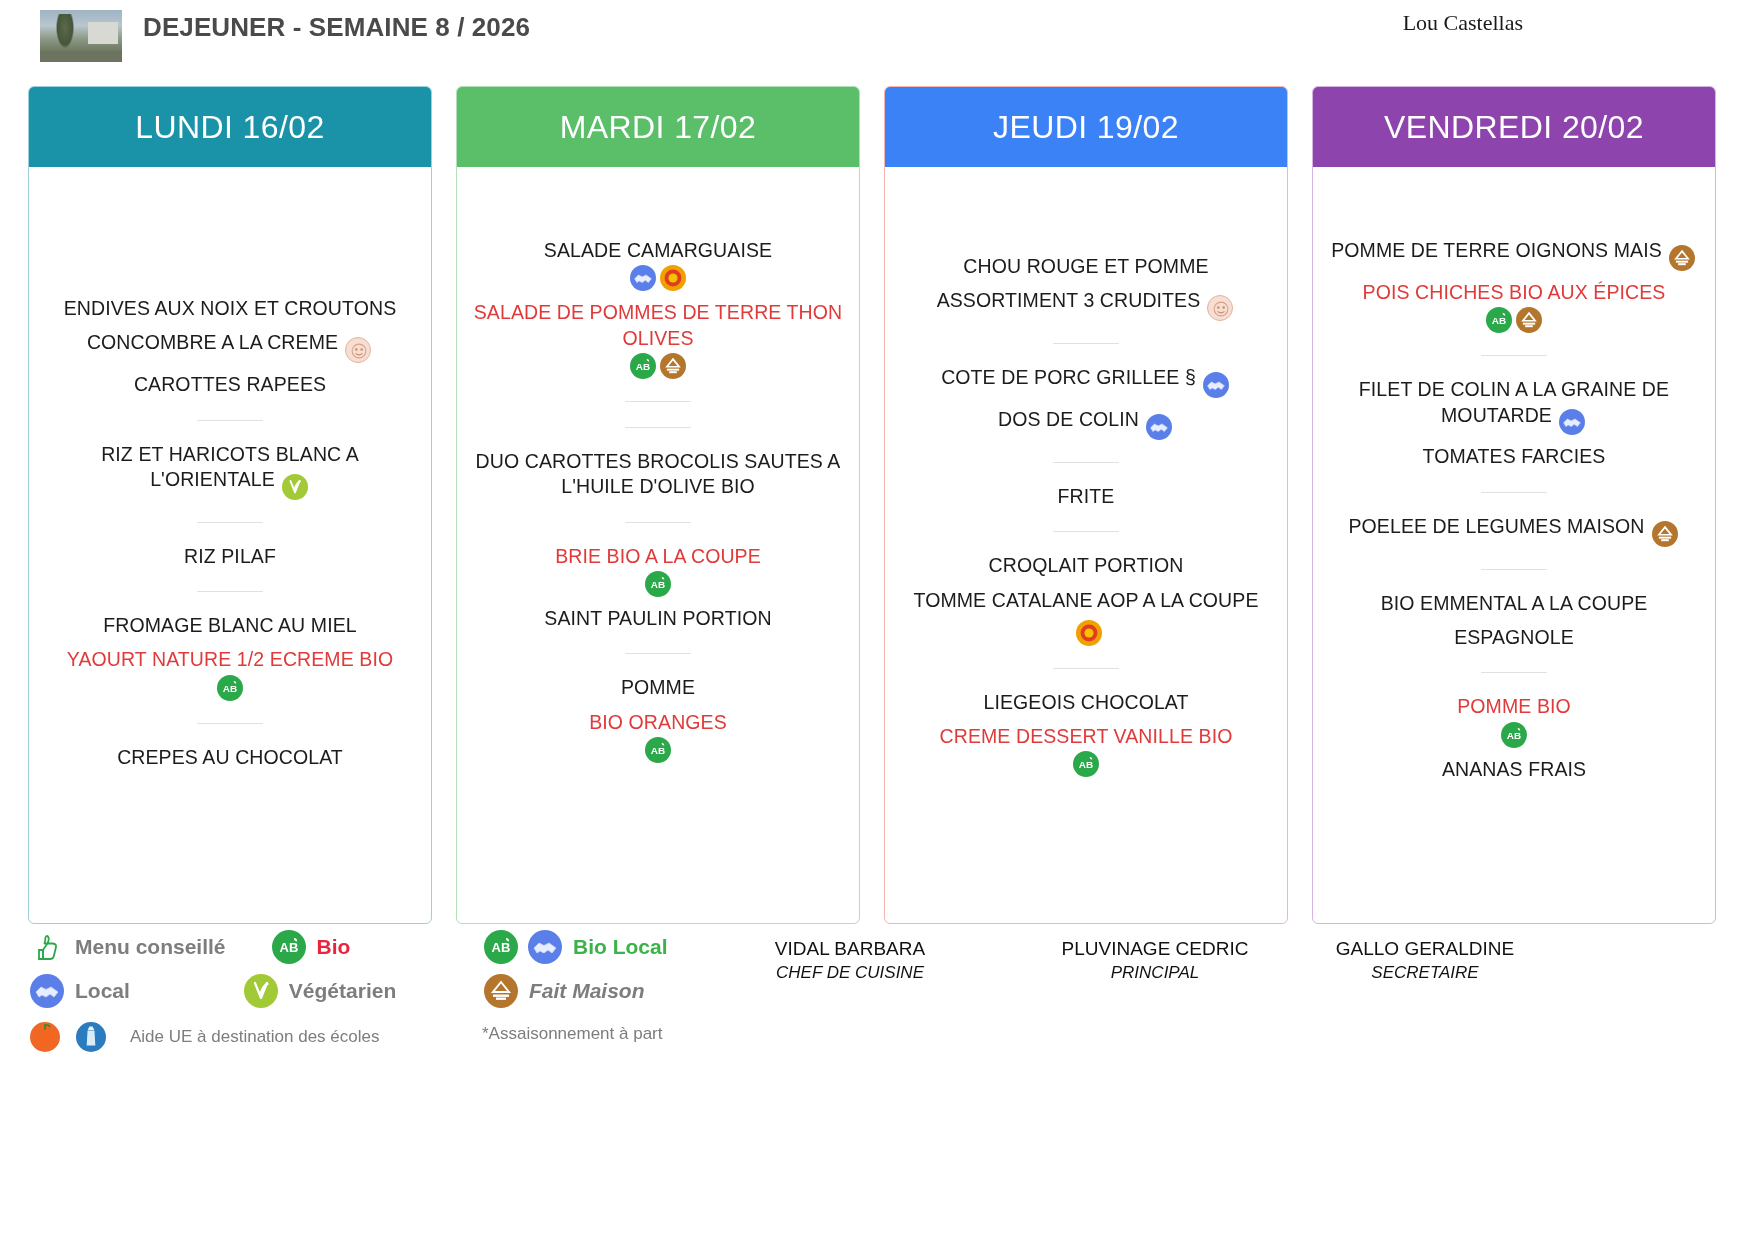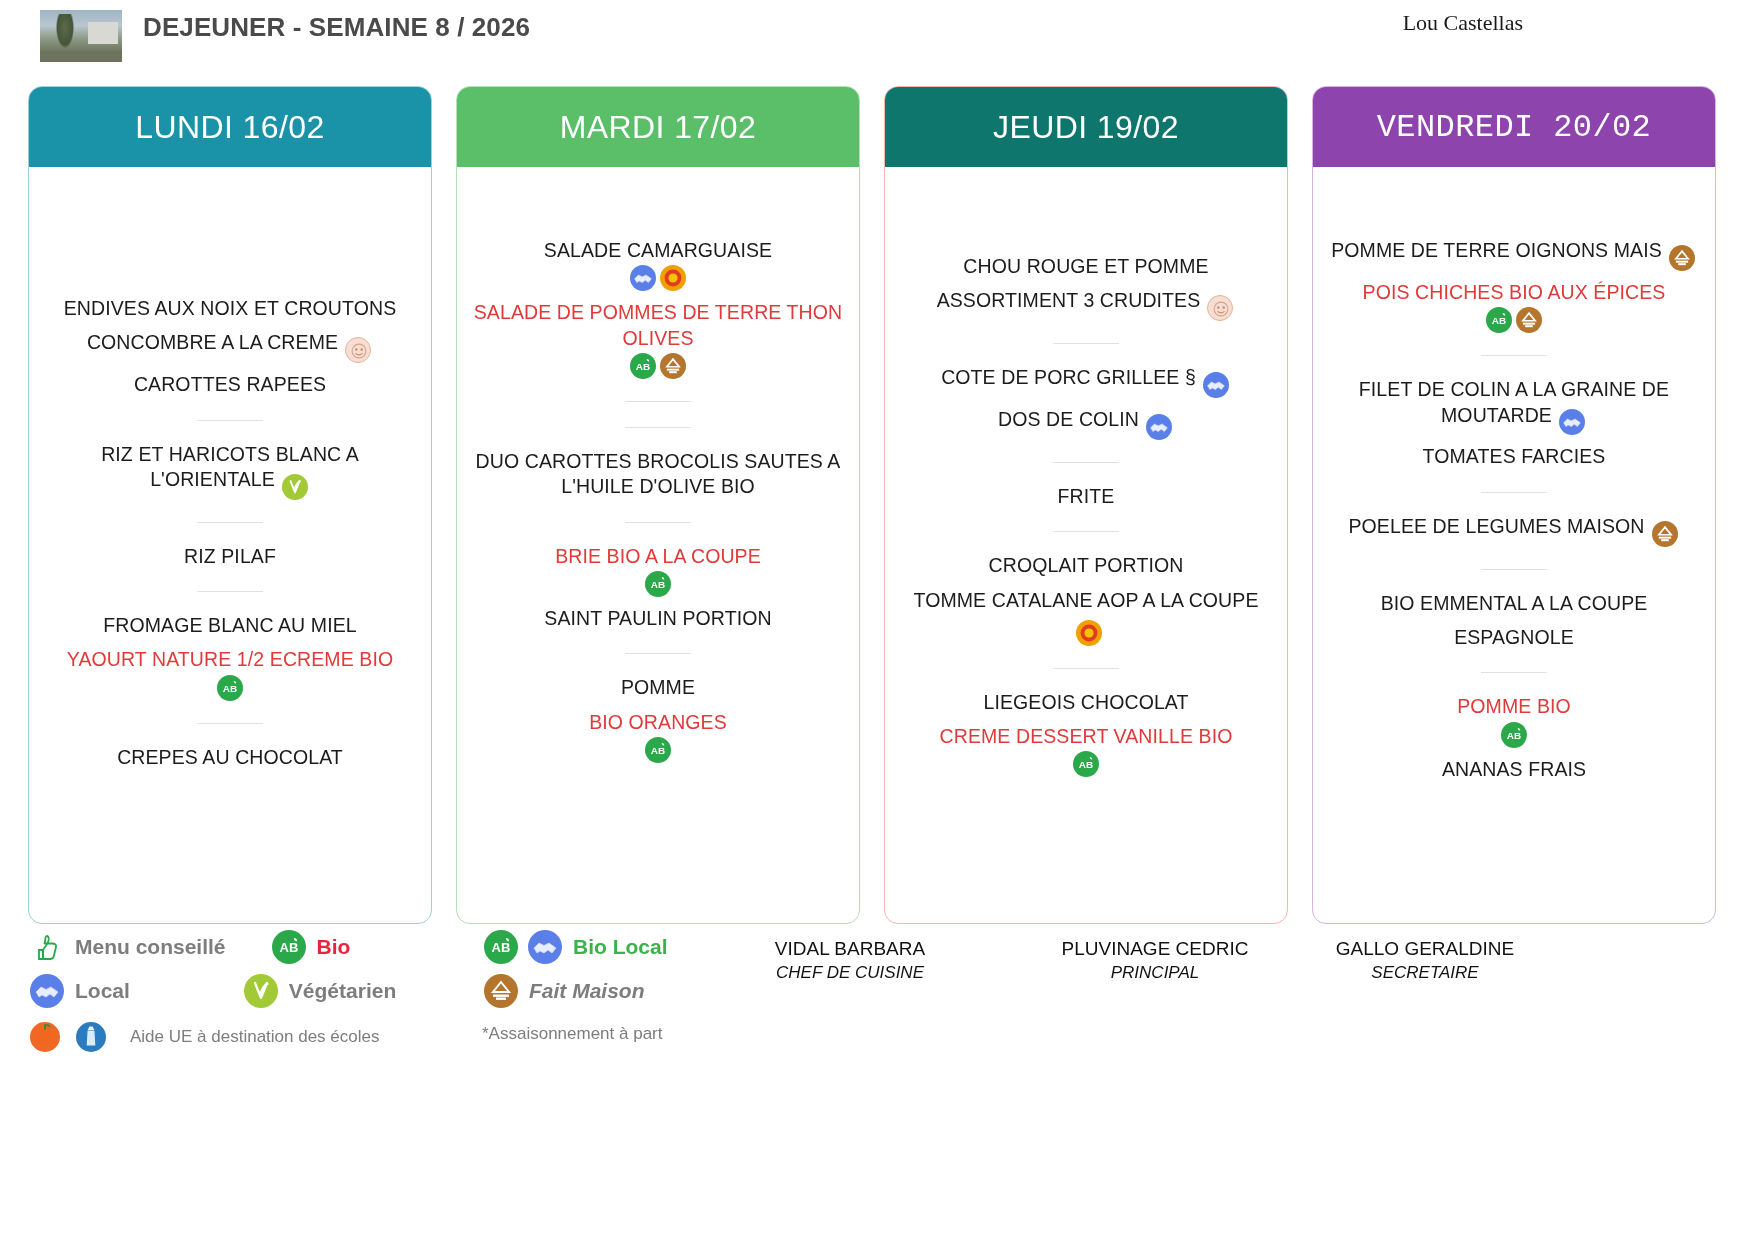--- a/index.html
+++ b/index.html
@@ -78,21 +78,21 @@
     width: 1755px;
     height: 838px;
     display: flex;
     gap: 0;
   }
   .day-col {
     position: relative;
     width: 404px;
     margin-left: 24px;
     height: 838px;
-    border-radius: 14px;
+    border-radius: 6px;
     background: #ffffff;
     border: 1px solid #cfd9dd;
     display: flex;
     flex-direction: column;
     overflow: hidden;
   }
   .day-col:first-child { margin-left: 28px; }
   .day-header {
     height: 80px;
     flex: 0 0 80px;
@@ -292,21 +292,21 @@
             <div class="dish"><span class="txt">POMME</span></div>
             <div class="dish red"><span class="txt">BIO ORANGES</span><span class="badges"><span class="ic ic-bio"><svg width="26" height="26" viewBox="0 0 34 34">
                     <text x="17" y="22" font-family="Liberation Sans, sans-serif" font-size="13" font-weight="bold" fill="#fff" text-anchor="middle">AB</text>
                     <path d="M22 8 C24 8 25.5 9.5 25 11.5 C23 11 21.5 9.8 22 8 Z" fill="#fff"></path>
                   </svg></span></span></div>
           </div>
           <div style="flex: 1 1 auto;"></div>
         </div>
       </div>
       <div class="day-col" style="border-color: rgb(245, 181, 176);">
-        <div class="day-header" style="background: #0f766e;">
+        <div class="day-header" style="background: #3b82f6;">
           <span>JEUDI 19/02</span>
         </div>
         <div class="day-body">
           <div style="flex: 0 0 78px;"></div>
           <div class="course">
             <div class="dish"><span class="txt">CHOU ROUGE ET POMME</span></div>
             <div class="dish"><span class="txt">ASSORTIMENT 3 CRUDITES</span><span class="badge-inline"><span class="ic ic-vdf"><svg width="26" height="26" viewBox="0 0 34 34">
                     <circle cx="17" cy="17" r="9" fill="none" stroke="#d9a188" stroke-width="1.4"></circle>
                     <circle cx="13.5" cy="15" r="1.6" fill="#c98a6d"></circle>
                     <circle cx="20.5" cy="15" r="1.6" fill="#c98a6d"></circle>
@@ -339,21 +339,21 @@
             <div class="dish"><span class="txt">LIEGEOIS CHOCOLAT</span></div>
             <div class="dish red"><span class="txt">CREME DESSERT VANILLE BIO</span><span class="badges"><span class="ic ic-bio"><svg width="26" height="26" viewBox="0 0 34 34">
                     <text x="17" y="22" font-family="Liberation Sans, sans-serif" font-size="13" font-weight="bold" fill="#fff" text-anchor="middle">AB</text>
                     <path d="M22 8 C24 8 25.5 9.5 25 11.5 C23 11 21.5 9.8 22 8 Z" fill="#fff"></path>
                   </svg></span></span></div>
           </div>
           <div style="flex: 1 1 auto;"></div>
         </div>
       </div>
       <div class="day-col" style="border-color: rgb(212, 181, 224);">
-        <div class="day-header" style="background: rgb(142, 68, 173); font-family: Liberation Mono, monospace;">
+        <div class="day-header" style="background: rgb(142, 68, 173);">
           <span>VENDREDI 20/02</span>
         </div>
         <div class="day-body">
           <div style="flex: 0 0 62px;"></div>
           <div class="course">
             <div class="dish"><span class="txt">POMME DE TERRE OIGNONS MAIS</span><span class="badge-inline"><span class="ic ic-maison"><svg width="26" height="26" viewBox="0 0 34 34">
                     <path d="M17 8 L25 18 L9 18 Z" fill="none" stroke="#fff" stroke-width="2.2"></path>
                     <rect x="9" y="20.5" width="16" height="2.6" fill="#fff"></rect>
                     <rect x="12" y="23.8" width="10" height="2.6" fill="#fff"></rect>
                   </svg></span></span></div>

